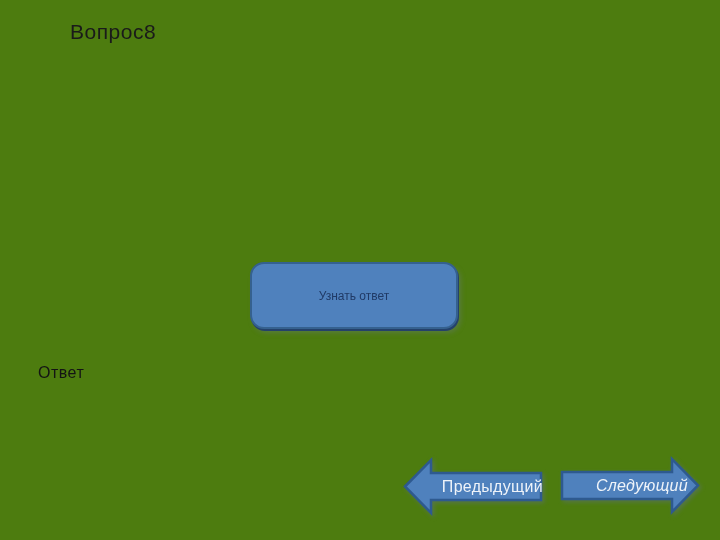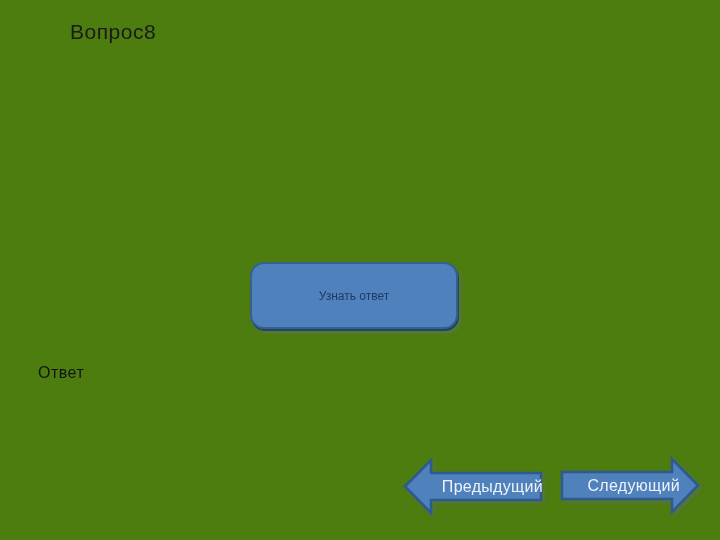--- a/index.html
+++ b/index.html
@@ -68,21 +68,21 @@
     height: 57px;
     line-height: 57px;
     text-align: right;
     font-size: 16px;
     color: #eef3f9;
     letter-spacing: 0.3px;
     pointer-events: none;
     white-space: nowrap;
   }
   .prev-label { left: 28px; width: 112px; }
-  .next-label { left: 8px; width: 112px; }
+  .next-label { left: 16px; width: 112px; font-style: italic; }
 </style>
 </head>
 <body>
 
 <div class="slide">
 
   <div class="title">Вопрос8</div>
 
   <button class="reveal-btn">Узнать ответ</button>
 

